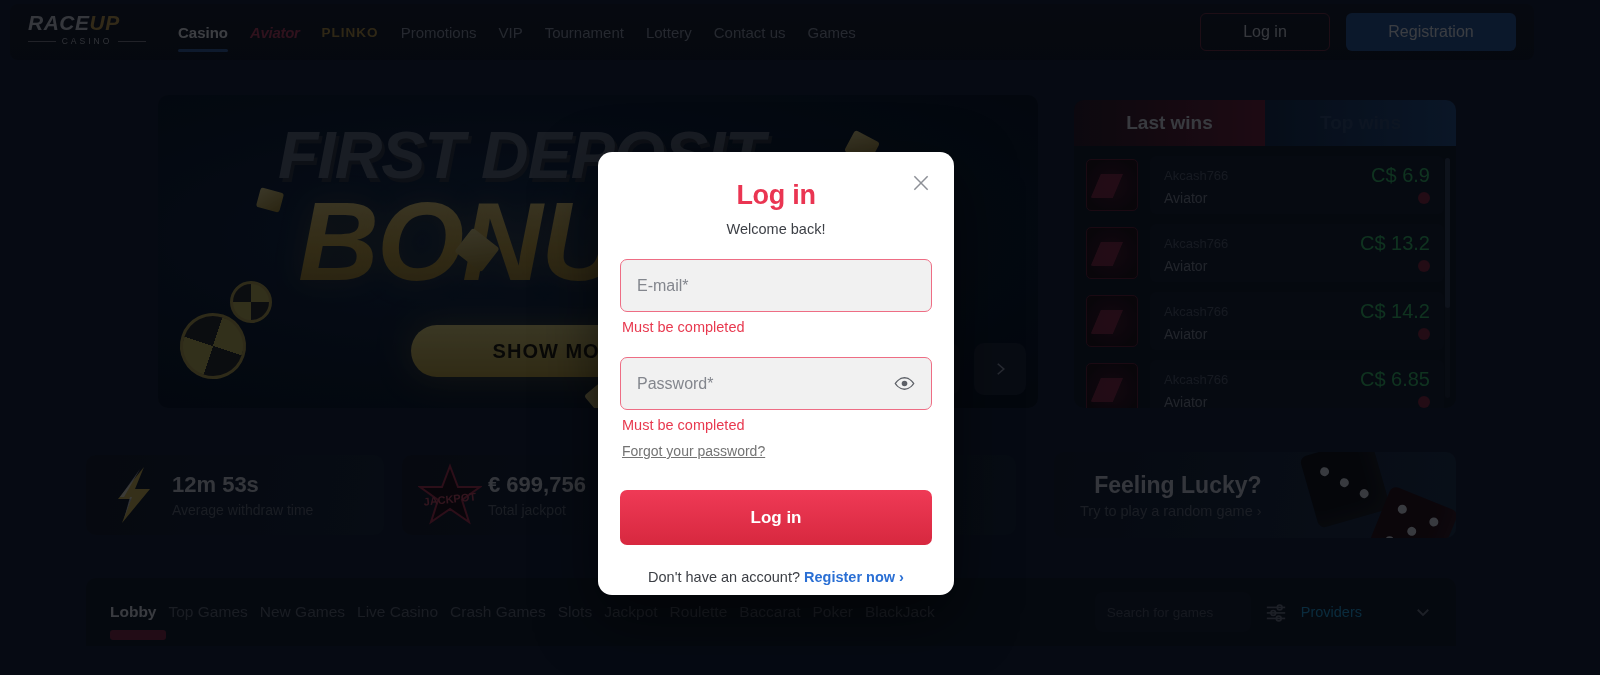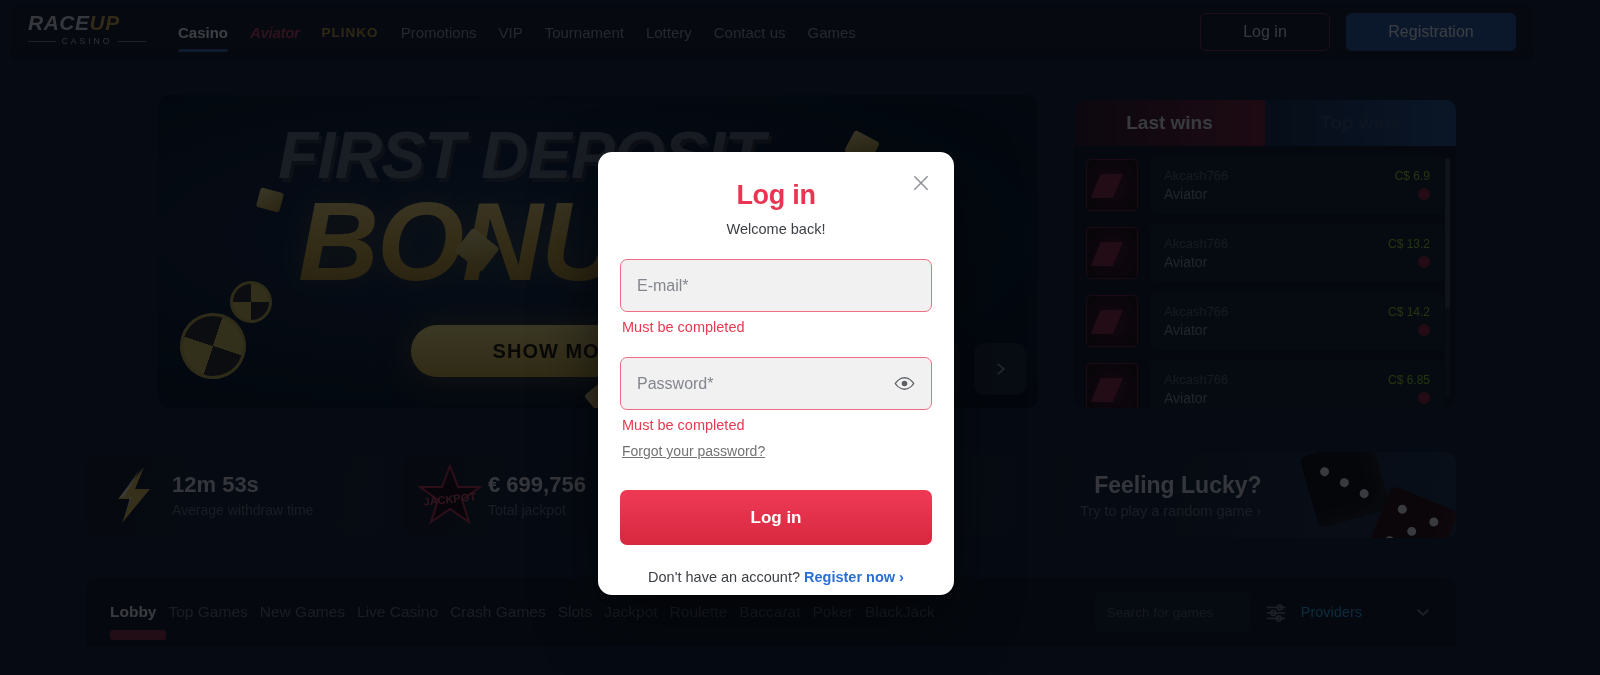--- a/index.html
+++ b/index.html
@@ -151,21 +151,21 @@
     content:""; position:absolute; left:6px; top:14px; width:40px; height:24px;
     background: linear-gradient(100deg, transparent 0 10%, #9d2347 12% 60%, transparent 62%);
     transform:skewX(-14deg); opacity:0.85; border-radius:3px;
   }
   .win-body {
     flex:1; height:58px; background:#101d31; border-radius:6px;
     padding:8px 14px; display:flex; flex-direction:column; justify-content:center;
   }
   .win-line { display:flex; justify-content:space-between; align-items:center; }
   .win-user { font-size:13px; color:#505d71; }
-  .win-amt { font-size:12px; color:#84cc16; font-weight:500;text-align:center; }
+  .win-amt { font-size:20px; color:#22c55e; font-weight:500;text-align:center; }
   .win-game { font-size:14px; color:#7d8798; margin-top:3px; }
   .win-dot {
     width:12px; height:12px; border-radius:50%; background:#8f1f3d; margin-top:3px;
   }
   .wins-scroll {
     position:absolute; right:6px; top:58px; width:5px; height:240px;
     background:#18243a; border-radius:3px;
   }
   .wins-scroll-thumb {
     position:absolute; left:0; top:0; width:5px; height:150px;

